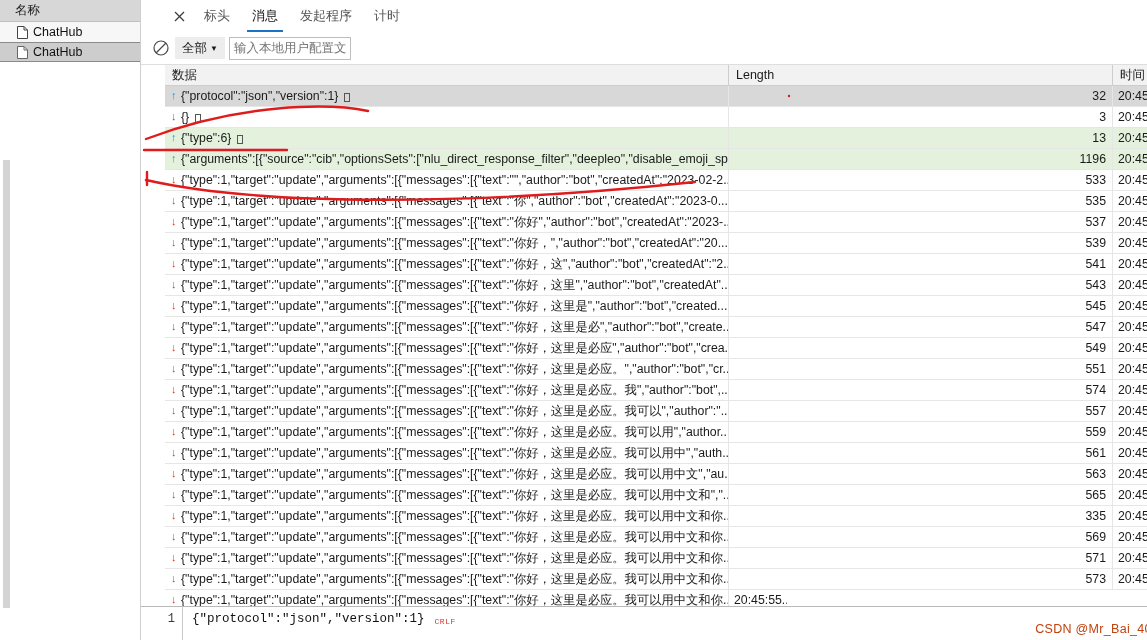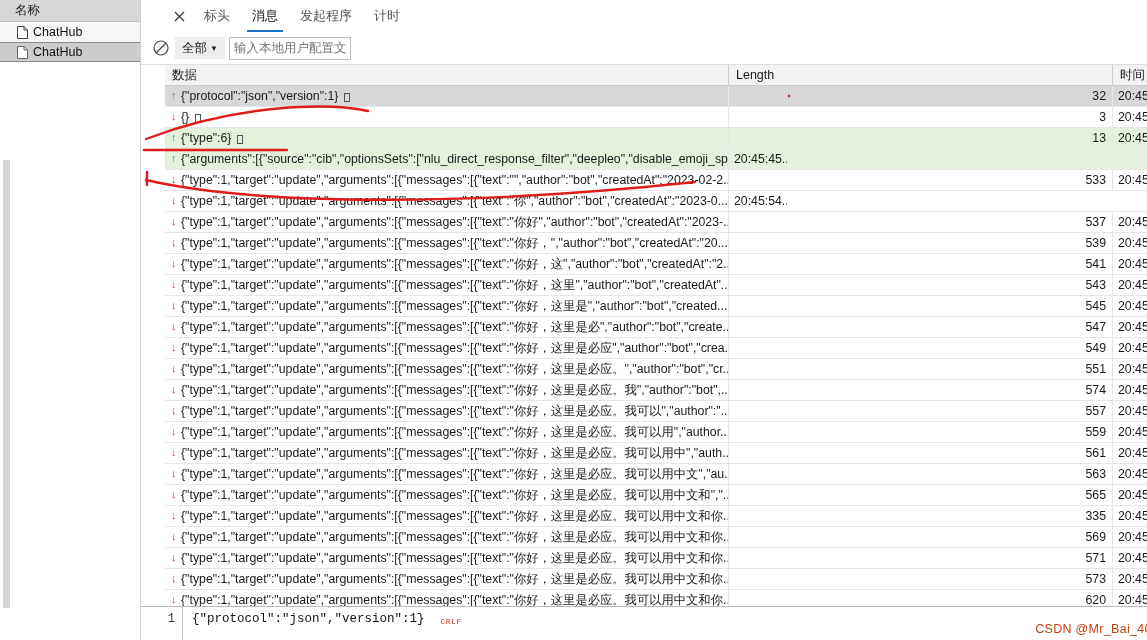--- a/index.html
+++ b/index.html
@@ -276,21 +276,21 @@
     font-size: 12.5px;
     color: #111;
     white-space: nowrap;
   }
   #code .crlf {
     color: #d0342c;
     font-size: 8px;
     letter-spacing: 0.5px;
     position: relative;
     top: 2px;
-    margin-left: 16px;
+    margin-left: 10px;
   }
   #watermark {
     position: absolute;
     right: 12px; bottom: 4px;
     font-size: 12.5px;
     color: #c2410c;
     letter-spacing: 0.3px;
     user-select: none;
   }
 
@@ -395,35 +395,37 @@
               <span class="nulbox"></span>
             </div>
             <div class="cell len">13</div>
             <div class="cell time">20:45:45....</div>
           </div>
           <div class="row grn">
             <div class="cell data">
               <span class="arrow up">↑</span>
               <span class="dtext">{"arguments":[{"source":"cib","optionsSets":["nlu_direct_response_filter","deepleo","disable_emoji_sp...</span>
             </div>
+            <div class="cell len">1196</div>
             <div class="cell time">20:45:45....</div>
           </div>
           <div class="row">
             <div class="cell data">
               <span class="arrow down">↓</span>
               <span class="dtext">{"type":1,"target":"update","arguments":[{"messages":[{"text":"","author":"bot","createdAt":"2023-02-2...</span>
             </div>
             <div class="cell len">533</div>
             <div class="cell time">20:45:54....</div>
           </div>
           <div class="row">
             <div class="cell data">
               <span class="arrow down">↓</span>
               <span class="dtext">{"type":1,"target":"update","arguments":[{"messages":[{"text":"你","author":"bot","createdAt":"2023-0...</span>
             </div>
+            <div class="cell len">535</div>
             <div class="cell time">20:45:54....</div>
           </div>
           <div class="row">
             <div class="cell data">
               <span class="arrow down">↓</span>
               <span class="dtext">{"type":1,"target":"update","arguments":[{"messages":[{"text":"你好","author":"bot","createdAt":"2023-...</span>
             </div>
             <div class="cell len">537</div>
             <div class="cell time">20:45:54....</div>
           </div>
@@ -561,21 +563,20 @@
               <span class="dtext">{"type":1,"target":"update","arguments":[{"messages":[{"text":"你好，这里是必应。我可以用中文和你...</span>
             </div>
             <div class="cell len">573</div>
             <div class="cell time">20:45:55....</div>
           </div>
           <div class="row">
             <div class="cell data">
               <span class="arrow down">↓</span>
               <span class="dtext">{"type":1,"target":"update","arguments":[{"messages":[{"text":"你好，这里是必应。我可以用中文和你...</span>
             </div>
-            <div class="cell len">620</div>
             <div class="cell time">20:45:55....</div>
           </div>
         </div>
 
       <div id="tbl-scroll">
         <div class="sb-btn">▲</div>
         <div id="tbl-thumb"></div>
         <div class="sb-btn" style="position:absolute;bottom:0;left:0;width:16px;">▼</div>
       </div>
     </div>

